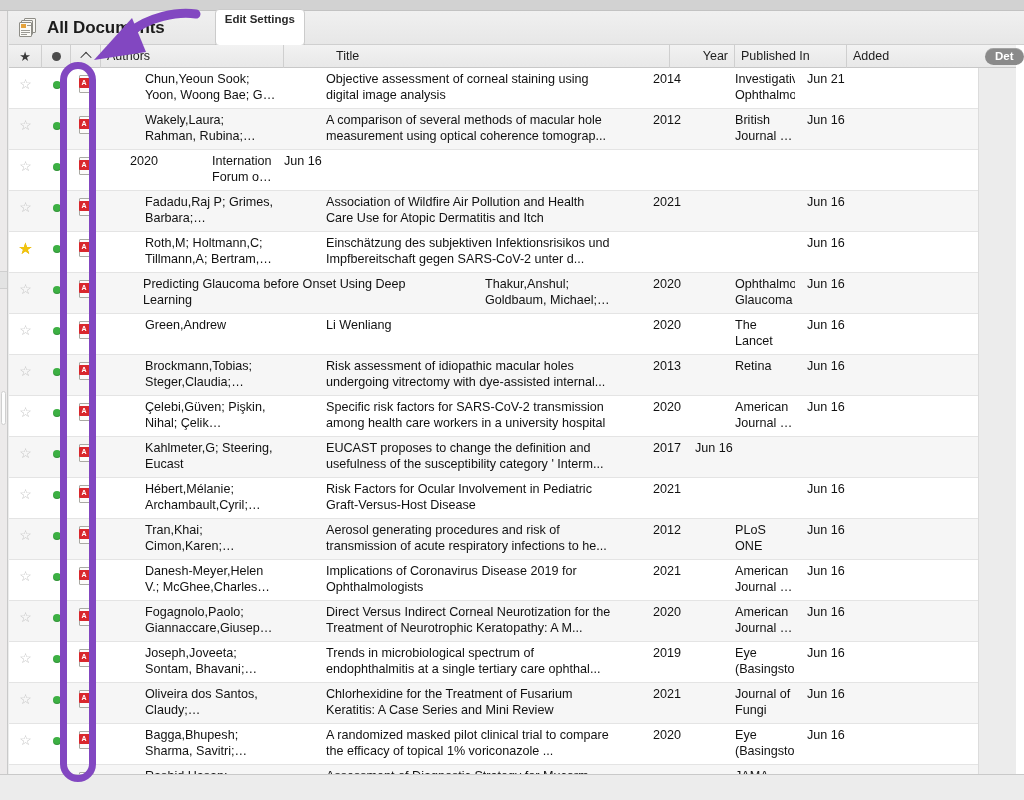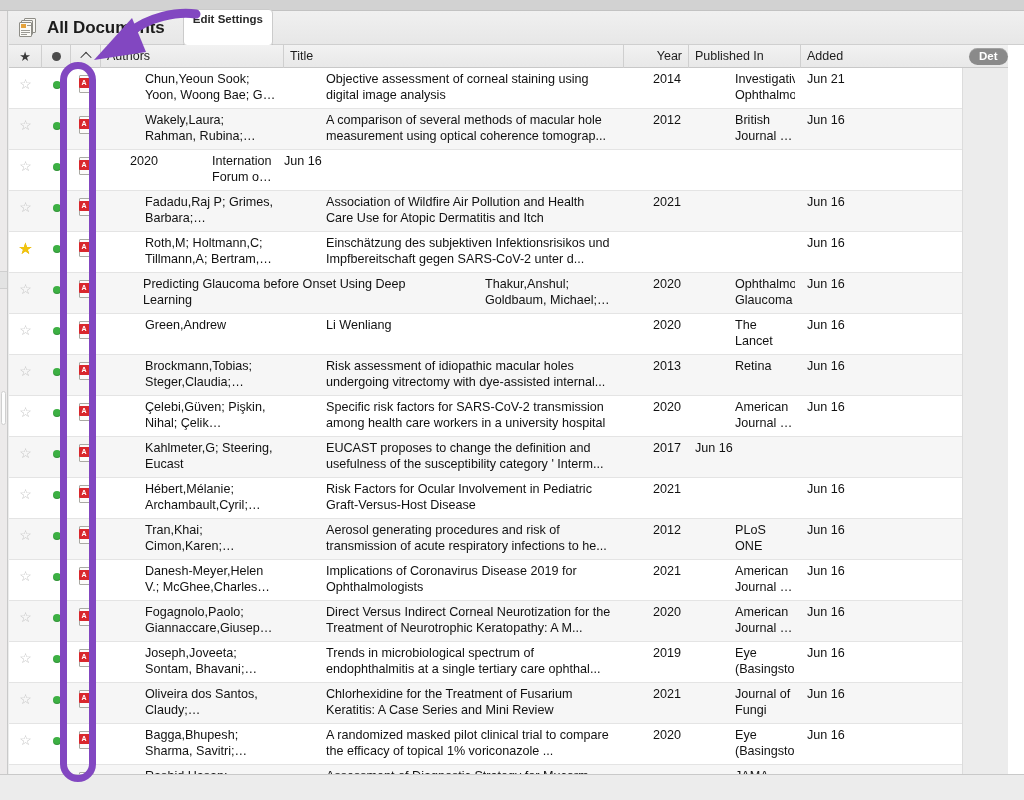--- a/index.html
+++ b/index.html
@@ -109,20 +109,21 @@
   .edit-settings-btn {
     font-size: 11.5px;
     font-weight: bold;
     color: #2a2a2a;
     background: #ffffff;
     border: 1px solid #cbcbcb;
     border-radius: 4px;
     padding: 3px 9px 20px;
     box-shadow: 0 1px 0 rgba(0,0,0,0.07);
     white-space: nowrap;
+    margin-left: 32px;
   }
 
   
   .content {
     position: absolute;
     left: 9px; top: 45px;
     width: 1015px; height: 755px;
     background: #ffffff;
   }
 
@@ -156,21 +157,21 @@
     padding: 0 6px;
     flex: 0 0 auto;
     overflow: hidden;
     white-space: nowrap;
   }
   .ch.first { border-left: none; }
   .ch-star  { width: 33px; justify-content: center; }
   .ch-dot   { width: 29px; justify-content: center; }
   .ch-sort  { width: 30px; justify-content: center; }
   .ch-auth  { width: 183px; }
-  .ch-title { width: 340px; }
+  .ch-title { width: 340px; margin-left: 46px; }
   .ch-year  { width: 65px; justify-content: flex-end; }
   .ch-pub   { width: 112px; }
   .ch-added { width: 185px; border-right: none; }
 
   .glyph-star-hdr { font-size: 13px; color: #3a3a3a; line-height: 1; }
   .glyph-dot-hdr {
     width: 9px; height: 9px; border-radius: 50%;
     background: #4c4c4c; display: block;
   }
   .glyph-chevron-up {
@@ -255,22 +256,22 @@
     font-size: 7px;
     font-weight: bold;
     line-height: 10px;
     text-align: center;
     font-family: "Liberation Sans", sans-serif;
   }
 
   
   .inspector {
     position: absolute;
-    right: 16px; top: 0;
-    width: 46px; height: 737px;
+    right: 8px; top: 0;
+    width: 38px; height: 737px;
     background: #ececec;
   }
   .inspector-tabs {
     height: 23px;
     background: linear-gradient(#f2f2f2, #e8e8e8);
     border-bottom: 1px solid #c8c8c8;
     display: flex;
     align-items: center;
     padding-left: 7px;
   }

